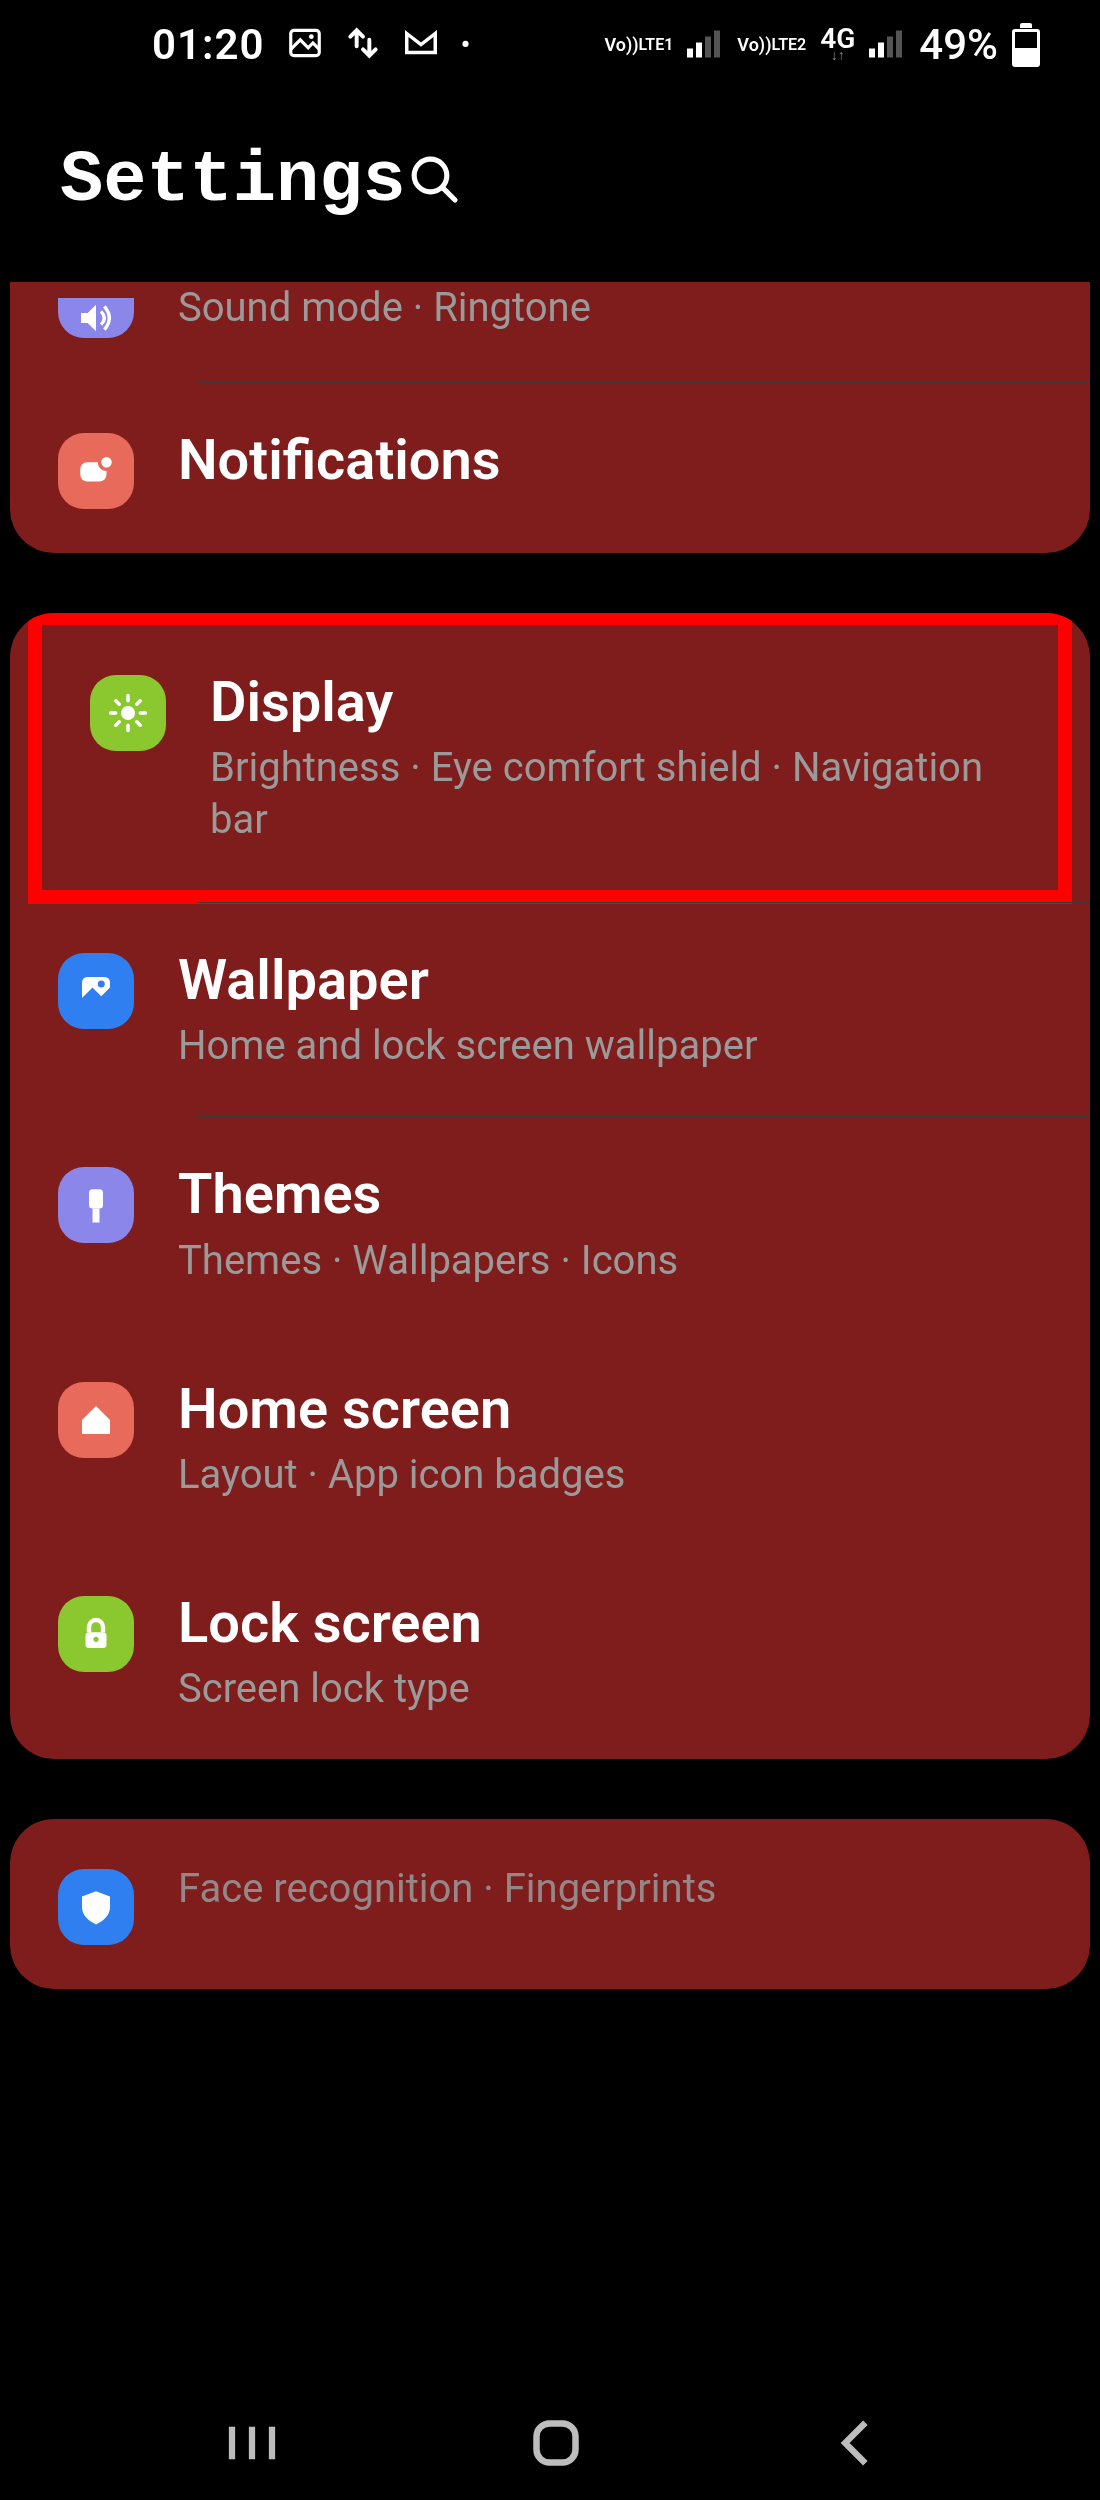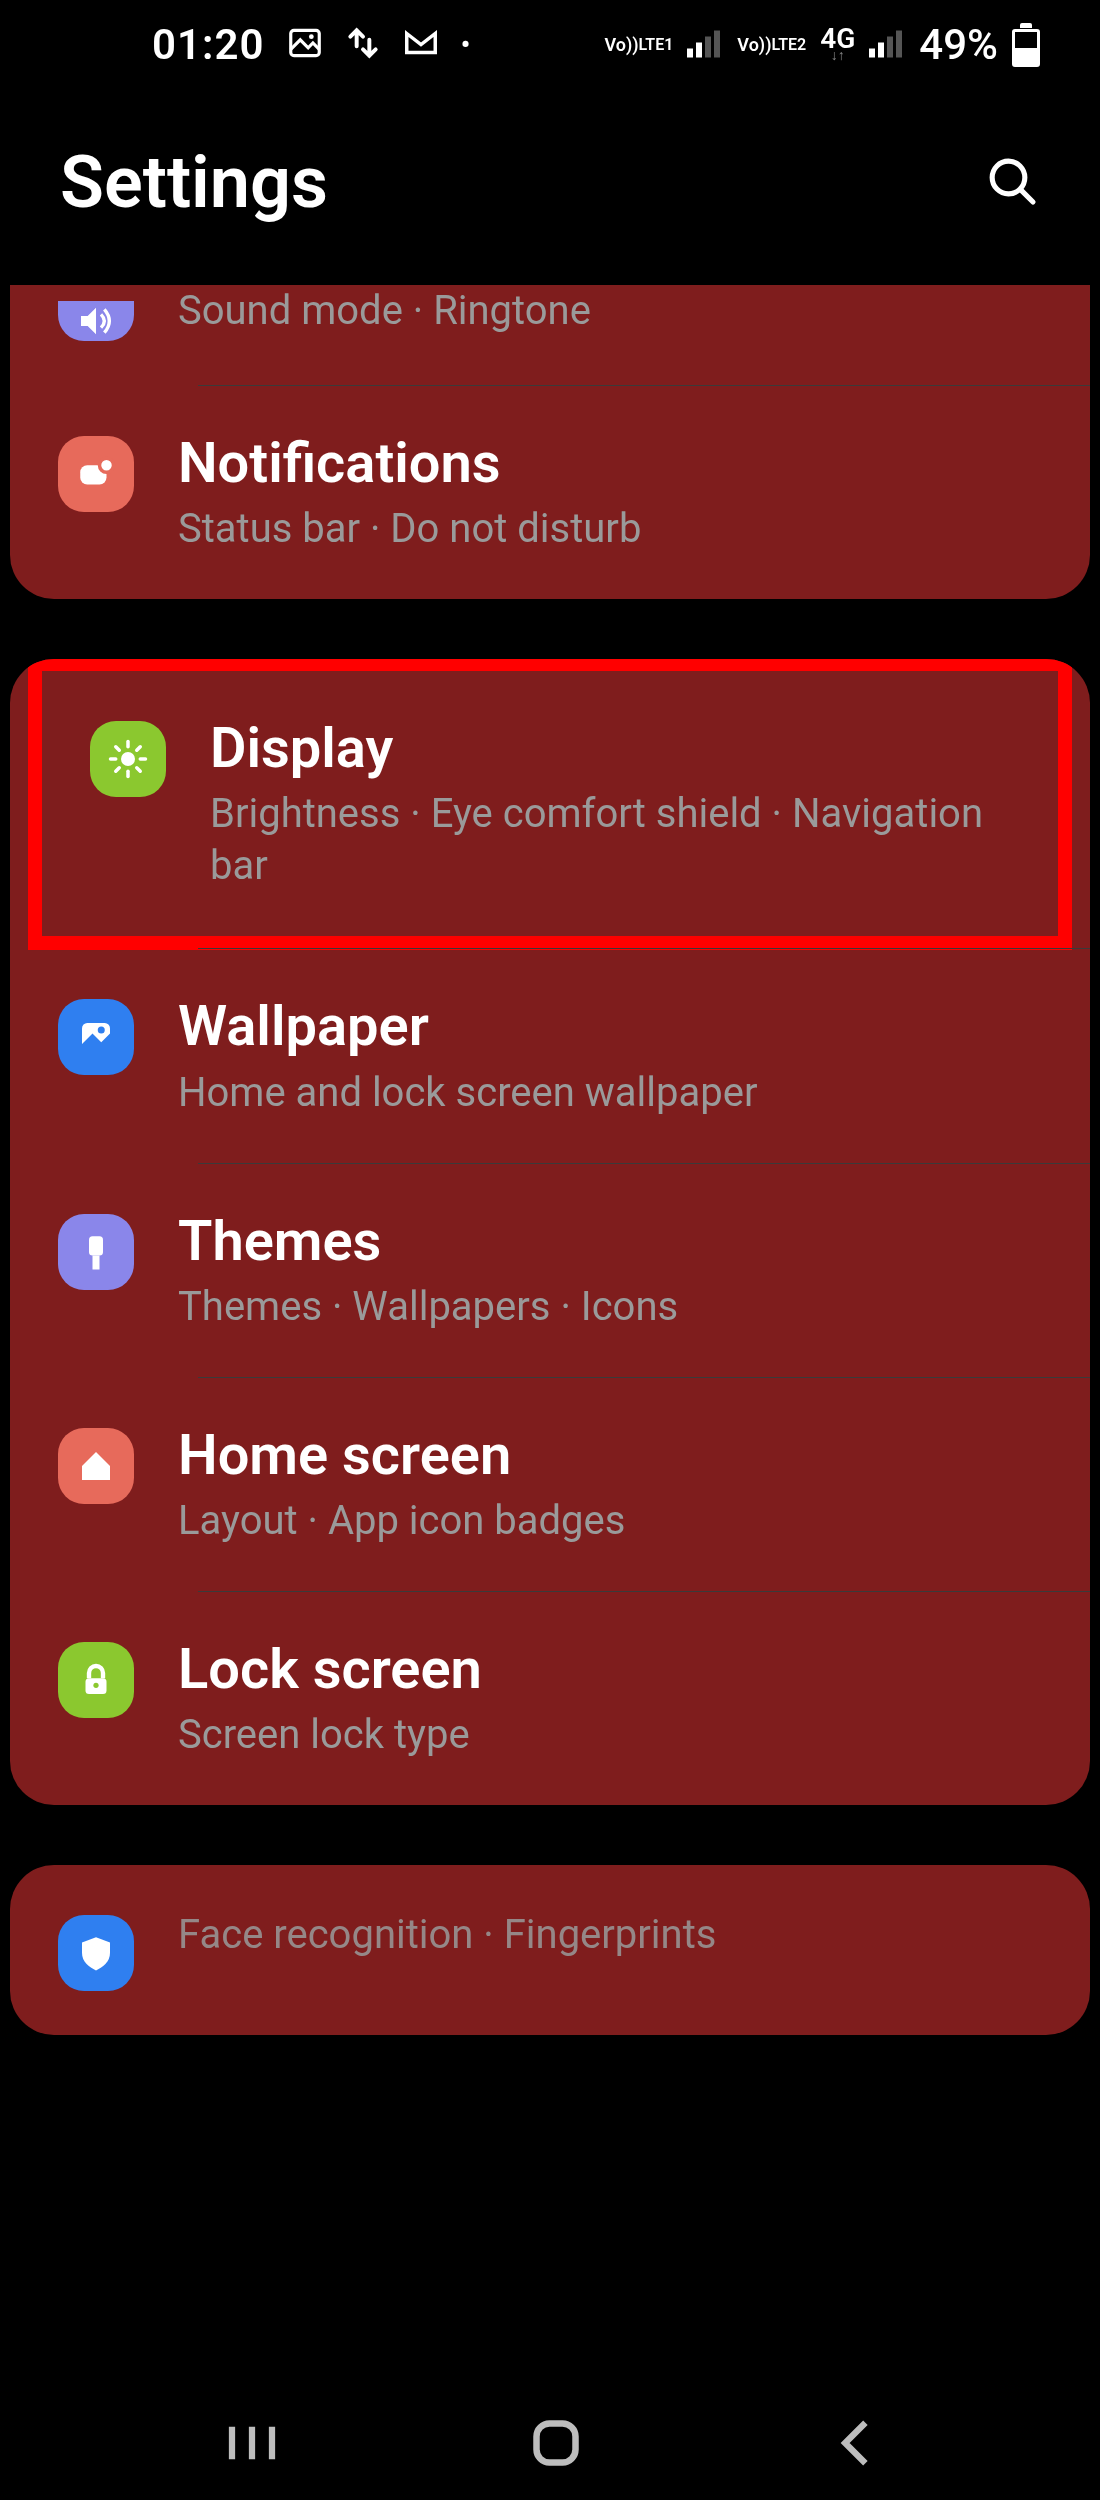--- a/index.html
+++ b/index.html
@@ -26,22 +26,23 @@
   .net4g { font-size:28px; font-weight:600; line-height:0.8; }
   .net-sub { font-size:14px; color:#888;}
   .batt-pct { font-size: 42px; font-weight:500; }
   .batt-icon { display:inline-block; width:28px; height:44px; position:relative;}
   .batt-icon .body{ position:absolute; bottom:0; left:0; width:28px; height:38px; border:3px solid #fff; border-radius:3px;}
   .batt-icon .cap{ position:absolute; top:0; left:8px; width:12px; height:5px; background:#fff; border-radius:2px 2px 0 0;}
   .batt-icon .fill{ position:absolute; bottom:3px; left:3px; width:22px; height:16px; background:#fff;}
 
   
   .header {
-    display: flex; align-items: center; justify-content: space-between;
+    display: flex; align-items: center; 
     padding: 40px 60px 60px 60px;
+    font-family: Liberation Mono, monospace;
   }
   .header-title { font-size: 72px; font-weight: 600; }
   .search-icon svg { width: 56px; height: 56px; stroke: #fff; }
 
   
   .card-group {
     background: #7f1d1d;
     margin: 0 10px 60px 10px;
     border-radius: 44px;
     overflow: hidden;
@@ -198,21 +199,20 @@
 
     <div class="setting-item">
       <div class="icon-wrap bg-coral">
         <svg viewBox="0 0 24 24">
             <rect x="3" y="7" width="15" height="11" rx="4" fill="#fff"></rect>
             <circle cx="18" cy="7" r="4" fill="#fff" stroke="#e76a5b" stroke-width="2"></circle>
           </svg>
       </div>
       <div class="setting-text">
         <div class="setting-title">Notifications</div>
-        <div class="setting-sub">Status bar  ·  Do not disturb</div>
       </div>
     </div>
   </div>
 
   <div class="card-group">
 
     <div class="highlight-box">
       <div class="setting-item">
         <div class="icon-wrap bg-green">
           <svg viewBox="0 0 24 24">

